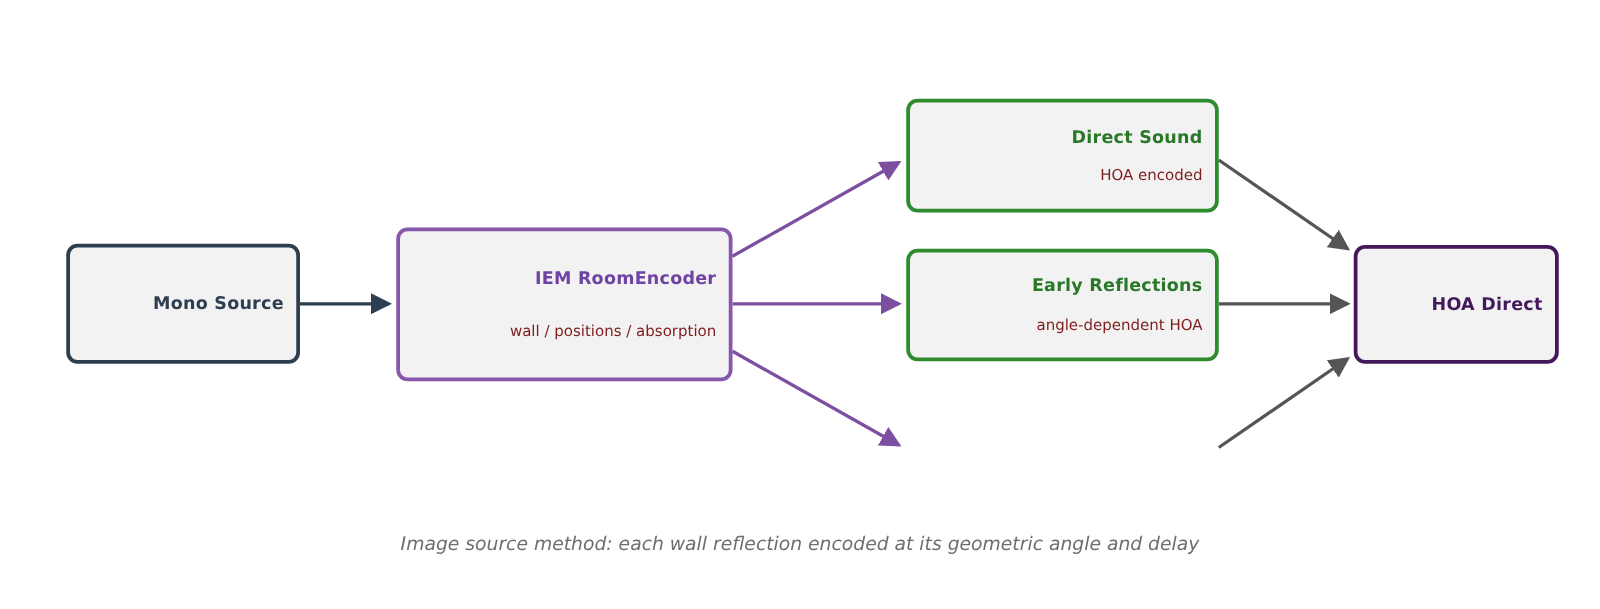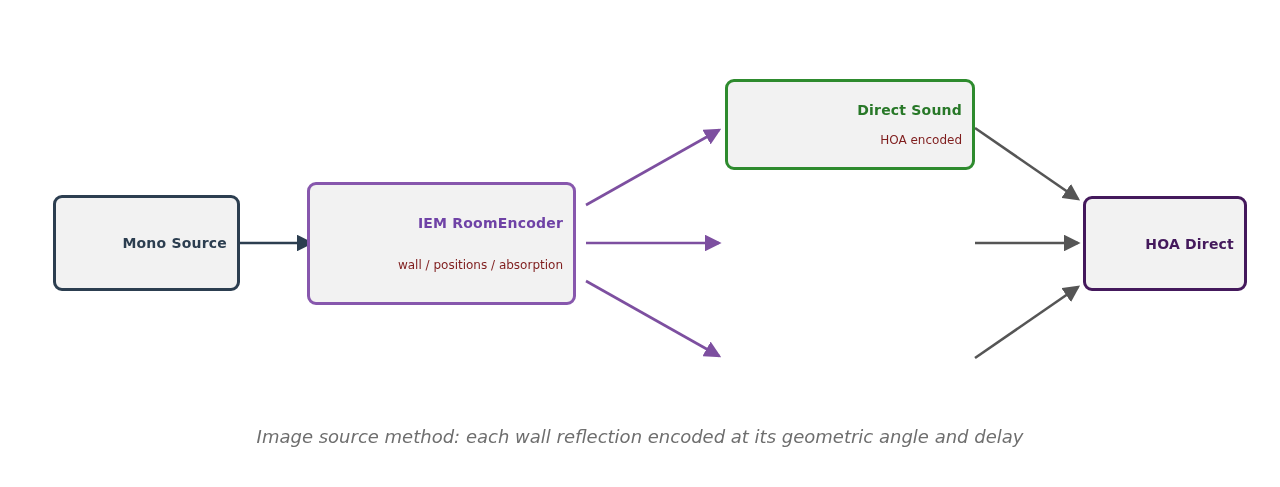--- a/index.html
+++ b/index.html
@@ -45,21 +45,21 @@
   }
   
   #node-mono {
     left: 53px; top: 195px; width: 187px; height: 96px;
     border: 3px solid #2c3e50;
     justify-content: center;
   }
   #node-mono .title { color: #2c3e50; margin-left: 32px; }
 
   #node-room {
-    left: 307px; top: 182px; width: 269px; height: 123px;
+    left: 317px; top: 182px; width: 269px; height: 123px;
     border: 3px solid #8757ad;
     padding-left: 24px;
   }
   #node-room .title { color: #6f42a6; }
 
   .branch-node {
     left: 725px; width: 250px; height: 90px;
     border: 3px solid #2e8b2e;
   }
   .branch-node .title { color: #287828; }
@@ -73,21 +73,21 @@
     justify-content: center;
   }
   #node-master .title { color: #44195c; }
 
   #caption {
     position: absolute;
     left: 0; top: 426px;
     width: 1280px;
     text-align: center;
     font-style: italic;
-    font-size: 18px;
+    font-size: 15px;
     color: #6e6e6e;
   }
 </style>
 </head>
 <body>
 
 <div id="canvas">
 
   <svg id="arrows" viewBox="0 0 1280 487" xmlns="http://www.w3.org/2000/svg">
     <defs>
@@ -120,20 +120,24 @@
   <div class="node" id="node-room">
     <div class="title">IEM RoomEncoder</div>
     <div class="subtitle">wall / positions / absorption</div>
   </div>
 
   <div class="node branch-node" id="node-direct">
     <div class="title">Direct Sound</div>
     <div class="subtitle">HOA encoded</div>
   </div>
 
+  <div class="node branch-node" id="node-early">
+    <div class="title">Early Reflections</div>
+    <div class="subtitle">angle-dependent HOA</div>
+  </div>
 
 
   <div class="node" id="node-master">
     <div class="title">HOA Direct</div>
   </div>
 
   <div id="caption">Image source method: each wall reflection encoded at its geometric angle and delay</div>
 
 </div>
 

